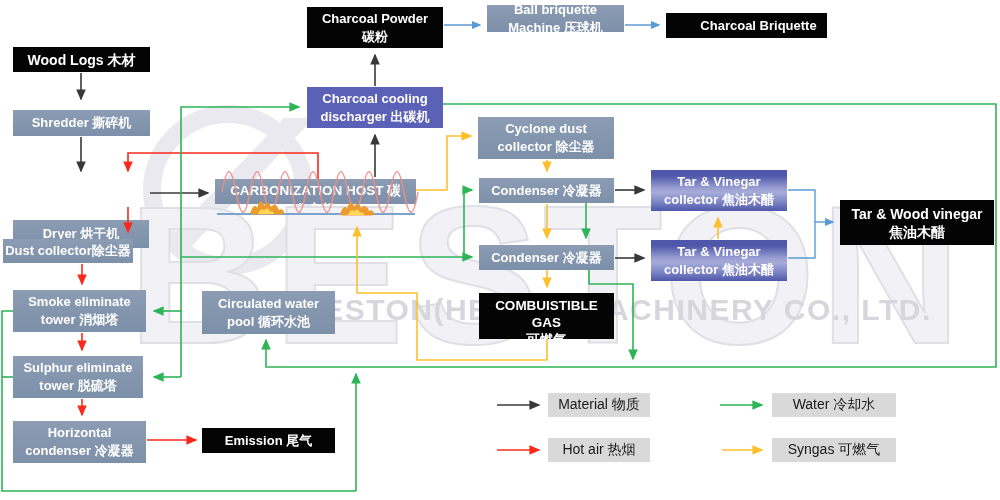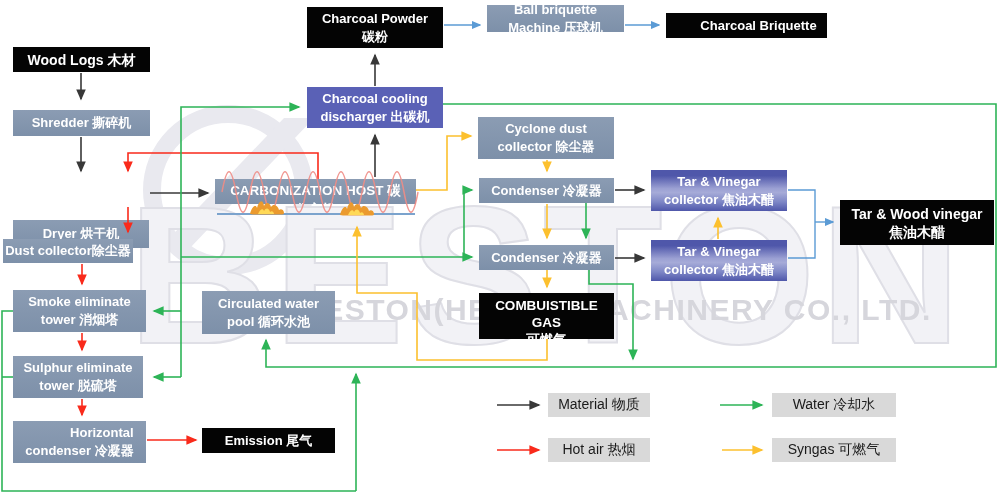--- a/index.html
+++ b/index.html
@@ -132,21 +132,21 @@
   </svg>
 
   <div class="bx black" style="left:13px;top:47px;width:137px;height:25px;font-size:14px;">Wood Logs 木材</div>
   <div class="bx gray" style="left:13px;top:110px;width:137px;height:26px;">Shredder 撕碎机</div>
   <div class="bx gray" style="left:13px;top:178px;width:136px;height:28px;margin-top:42px;">Dryer  烘干机</div>
   <div class="bx gray" style="left:3px;top:239px;width:130px;height:24px;">Dust collector除尘器</div>
   <div class="bx gray" style="left:13px;top:290px;width:133px;height:42px;">Smoke eliminate
 tower 消烟塔</div>
   <div class="bx gray" style="left:13px;top:356px;width:130px;height:42px;">Sulphur eliminate
 tower 脱硫塔</div>
-  <div class="bx gray" style="left:13px;top:421px;width:133px;height:42px;text-align:right;">Horizontal
+  <div class="bx gray" style="left:13px;top:421px;width:133px;height:42px;">Horizontal
 condenser 冷凝器</div>
   <div class="bx black" style="left:202px;top:428px;width:133px;height:25px;">Emission 尾气</div>
   <div class="bx gray" style="left:202px;top:291px;width:133px;height:43px;">Circulated water
 pool 循环水池</div>
   <div class="bx gray clip" style="left:215px;top:179px;width:201px;height:25px;font-size:13.5px;line-height:19px;padding-top:2px;box-sizing:border-box;">CARBONIZATION HOST 碳
 化主机</div>
   <div class="bx black" style="left:307px;top:7px;width:136px;height:41px;">Charcoal Powder
 碳粉</div>
   <div class="bx purple" style="left:307px;top:87px;width:136px;height:41px;">Charcoal  cooling
 discharger 出碳机</div>

